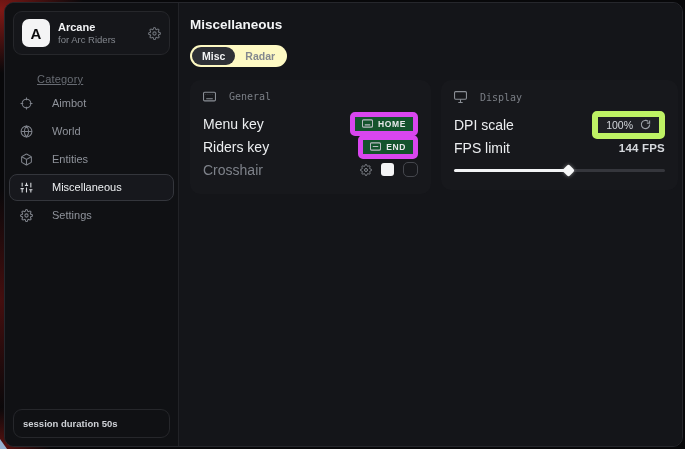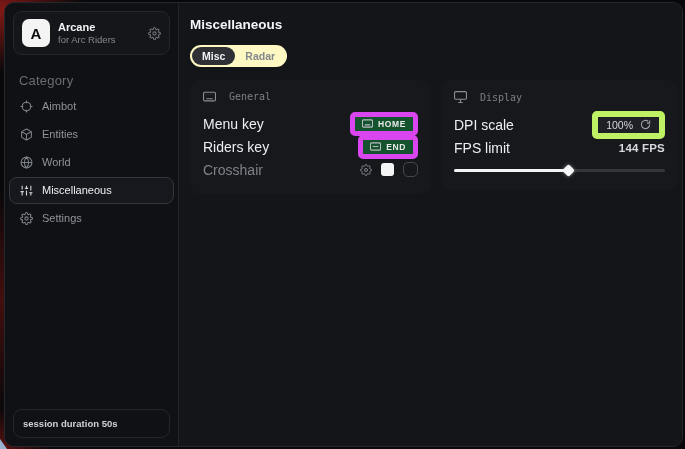--- a/index.html
+++ b/index.html
@@ -33,24 +33,24 @@
   .side-header { margin:8px; border:1px solid #26272b; background:#15161a;
     border-radius:9px; padding:7px 8px; display:flex; align-items:center; gap:8px; }
   .logo { width:28px; height:28px; background:#f4f4f5; border-radius:7px;
     display:flex; align-items:center; justify-content:center;
     color:#0c0c0e; font-weight:bold; font-size:15px; flex-shrink:0; }
   .side-header-text { flex:1; min-width:0; }
   .app-title { color:#f2f3f5; font-size:11px; font-weight:bold; line-height:13px; }
   .app-sub { color:#84888f; font-size:9.5px; line-height:12px; }
   .side-gear { color:#6e7279; display:flex; }
 
-  .category-label { color:#686c73; font-size:13px; margin:10px 0 4px 14px; letter-spacing:.2px; }
+  .category-label { color:#686c73; font-size:11px; margin:10px 0 4px 32px; letter-spacing:.2px;text-decoration:underline; }
 
   .nav { display:flex; flex-direction:column; padding:0 4px; }
-  .nav-item { display:flex; align-items:center; gap:9px; height:27px; padding:0 10px;
+  .nav-item { display:flex; align-items:center; gap:19px; height:27px; padding:0 10px;
     margin:.5px 0; border:1px solid transparent; border-radius:8px;
     color:#8f939b; font-size:11px; cursor:default; }
   .nav-item .nicon { display:flex; color:#7d8189; }
   .nav-item.active { background:#17181d; border-color:#34363c; color:#eef0f2; }
   .nav-item.active .nicon { color:#d8dade; }
 
   .side-footer { margin:auto 8px 8px 8px; border:1px solid #26272b; border-radius:9px;
     padding:7px 9px; }
   .sf-line1 { font-family:"DejaVu Sans Mono", monospace; font-size:9.5px; color:#9599a1; line-height:14px; }
   .sf-line2 { font-size:9.5px; font-weight:bold; color:#cfd2d7; line-height:13px; }
@@ -135,36 +135,36 @@
               <line x1="12" y1="18" x2="12" y2="23"></line>
               <line x1="1" y1="12" x2="6" y2="12"></line>
               <line x1="18" y1="12" x2="23" y2="12"></line>
             </svg>
         </span>
         <span>Aimbot</span>
       </div>
       <div class="nav-item">
         <span class="nicon">
           <svg width="13" height="13" viewBox="0 0 24 24" fill="none" stroke="currentColor" stroke-width="2">
+              <circle cx="12" cy="12" r="10"></circle>
+              <line x1="2" y1="12" x2="22" y2="12"></line>
+              <path d="M12 2a15.3 15.3 0 0 1 4 10 15.3 15.3 0 0 1-4 10 15.3 15.3 0 0 1-4-10 15.3 15.3 0 0 1 4-10z"></path>
+            </svg>
+        </span>
+        <span>World</span>
+      </div>
+      <div class="nav-item">
+        <span class="nicon">
+          <svg width="13" height="13" viewBox="0 0 24 24" fill="none" stroke="currentColor" stroke-width="2">
               <path d="M21 16V8a2 2 0 0 0-1-1.73l-7-4a2 2 0 0 0-2 0l-7 4A2 2 0 0 0 3 8v8a2 2 0 0 0 1 1.73l7 4a2 2 0 0 0 2 0l7-4A2 2 0 0 0 21 16z"></path>
               <polyline points="3.3 7 12 12 20.7 7"></polyline>
               <line x1="12" y1="22" x2="12" y2="12"></line>
             </svg>
         </span>
         <span>Entities</span>
-      </div>
-      <div class="nav-item">
-        <span class="nicon">
-          <svg width="13" height="13" viewBox="0 0 24 24" fill="none" stroke="currentColor" stroke-width="2">
-              <circle cx="12" cy="12" r="10"></circle>
-              <line x1="2" y1="12" x2="22" y2="12"></line>
-              <path d="M12 2a15.3 15.3 0 0 1 4 10 15.3 15.3 0 0 1-4 10 15.3 15.3 0 0 1-4-10 15.3 15.3 0 0 1 4-10z"></path>
-            </svg>
-        </span>
-        <span>World</span>
       </div>
       <div class="nav-item active">
         <span class="nicon">
           <svg width="13" height="13" viewBox="0 0 24 24" fill="none" stroke="currentColor" stroke-width="2">
               <line x1="4" y1="21" x2="4" y2="14"></line>
               <line x1="4" y1="10" x2="4" y2="3"></line>
               <line x1="12" y1="21" x2="12" y2="12"></line>
               <line x1="12" y1="8" x2="12" y2="3"></line>
               <line x1="20" y1="21" x2="20" y2="16"></line>
               <line x1="20" y1="12" x2="20" y2="3"></line>

